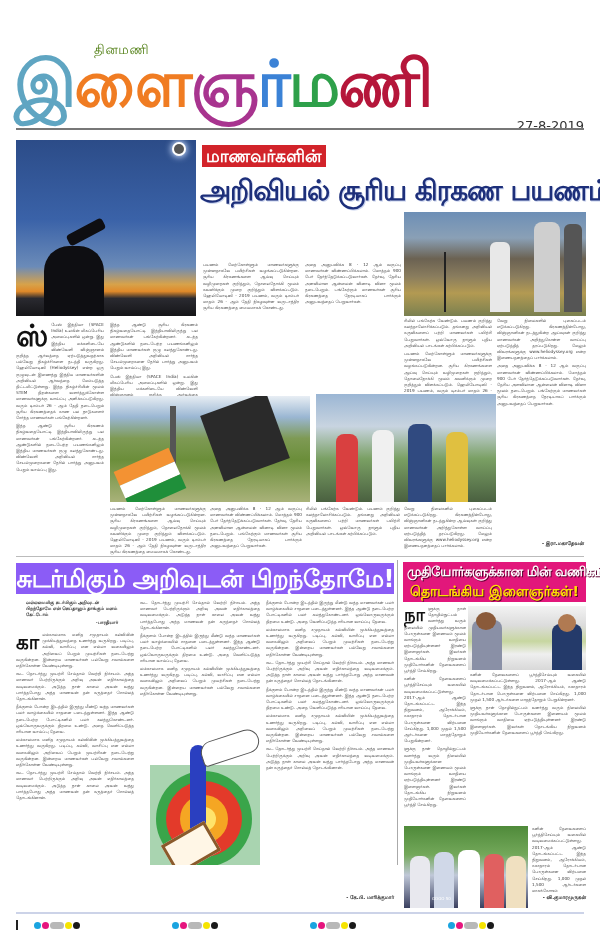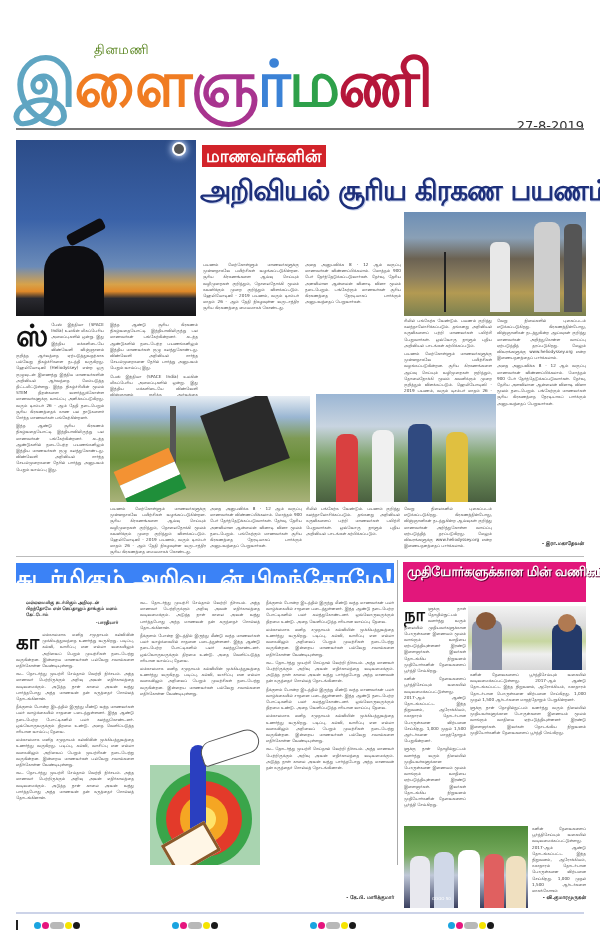--- a/index.html
+++ b/index.html
@@ -33,21 +33,21 @@
   .photo-mountain { background: linear-gradient(180deg, #6d8fb6 0%, #8aa0b6 25%, #6b6252 45%, #8a7d5e 62%, #b39a52 78%, #7a8050 100%); }
   .photo-field { background: linear-gradient(180deg, #e8eef4 0%, #9ab6d2 20%, #7e9a54 40%, #6b8e3a 60%, #a9b27a 100%); }
   .flag { position: absolute; width: 60px; height: 44px; transform: rotate(-24deg); }
   .flag div { height: 33.33%; }
 
   .caption-rule { position: absolute; left: 16px; right: 16px; height: 1px; background: #bbb; }
 
   .byline { position: absolute; font-size: 5px; font-weight: bold; color: #222; text-align: right; }
 
   
-  .green-banner { position: absolute; left: 16px; top: 563px; width: 378px; height: 20px; background: #3b82f6; color: #fff; font-size: 24px; font-weight: bold; text-align: center; line-height: 32px; white-space: nowrap; letter-spacing: -0.5px; }
+  .green-banner { position: absolute; left: 16px; top: 563px; width: 378px; height: 31px; background: #8b5cf6; color: #fff; font-size: 24px; font-weight: bold; text-align: right; line-height: 32px; white-space: nowrap; letter-spacing: -0.5px; }
   .vdivider { position: absolute; top: 560px; left: 397px; width: 1px; height: 305px; background: #aaa; }
 
   .quote { position: absolute; left: 26px; top: 600px; width: 95px; font-size: 4.5px; line-height: 6px; font-weight: bold; color: #333; }
   .quote-author { position: absolute; left: 60px; top: 620px; width: 58px; font-size: 4.5px; text-align: right; color: #333; font-weight: bold; }
 
   
   .illus { position: absolute; left: 140px; top: 745px; width: 120px; height: 120px; overflow: hidden; }
   .illus .bg { position: absolute; left: 10px; top: 20px; width: 110px; height: 100px; background: #a9d4b0; }
   .illus .ring1 { position: absolute; left: 16px; top: 26px; width: 96px; height: 96px; border-radius: 50%; background: #3aa54a; }
   .illus .ring2 { position: absolute; left: 26px; top: 36px; width: 76px; height: 76px; border-radius: 50%; background: #e33a2a; }
@@ -199,20 +199,21 @@
   <div class="ring2"></div>
   <div class="ring3"></div>
   <div class="ring4"></div>
   <div class="figure"></div>
   <div class="frame"></div>
 </div>
 <div class="hand"></div>
 
 <div class="magenta-banner">
   <div class="l1">முதியோர்களுக்கான மின் வணிகம்!</div>
+  <div class="l2">தொடங்கிய இளைஞர்கள்!</div>
 </div>
 
 <div class="text-col" style="left:404px; top:606px; width:62px; height:260px;">
   <span class="dropcap" style="font-size:18px; line-height:16px;">நா</span>
   <span class="para">ளுக்கு நாள் தொழில்நுட்பம் வளர்ந்து வரும் நிலையில் முதியவர்களுக்கான பொருள்களை இணையம் மூலம் வாங்கும் வசதியை ஏற்படுத்தியுள்ளனர் இரண்டு இளைஞர்கள். இவர்கள் தொடங்கிய நிறுவனம் முதியோர்களின் தேவைகளைப் பூர்த்தி செய்கிறது.</span>
   <span class="para">களின் தேவைகளைப் பூர்த்திசெய்யும் வகையில் வடிவமைக்கப்பட்டுள்ளது. 2017-ஆம் ஆண்டு தொடங்கப்பட்ட இந்த நிறுவனம், ஆரோக்கியம், சுகாதாரம் தொடர்பான பொருள்களை விற்பனை செய்கிறது. 1,000 முதல் 1,500 ஆர்டர்களை மாதந்தோறும் பெறுகின்றனர்.</span>
   <span class="para">ளுக்கு நாள் தொழில்நுட்பம் வளர்ந்து வரும் நிலையில் முதியவர்களுக்கான பொருள்களை இணையம் மூலம் வாங்கும் வசதியை ஏற்படுத்தியுள்ளனர் இரண்டு இளைஞர்கள். இவர்கள் தொடங்கிய நிறுவனம் முதியோர்களின் தேவைகளைப் பூர்த்தி செய்கிறது.</span>
 </div>
 
 <div class="photo-box photo-shop" style="left:468px; top:606px; width:118px; height:64px;">

